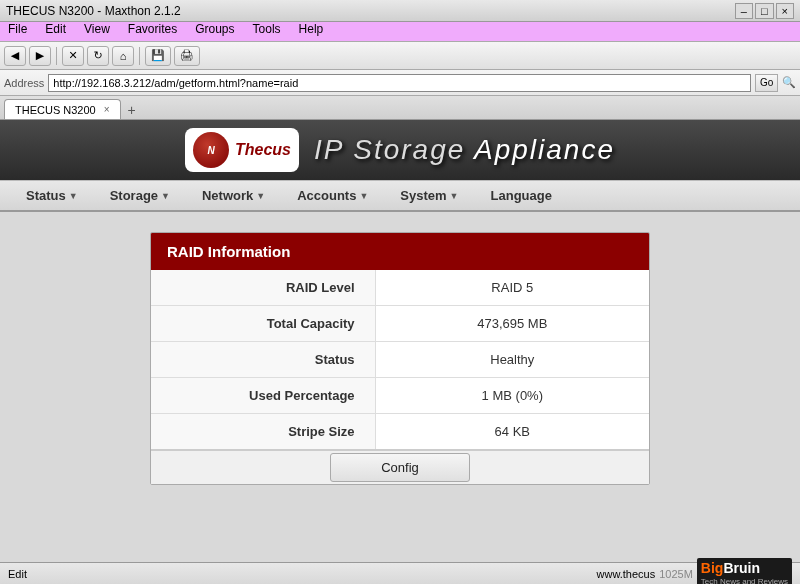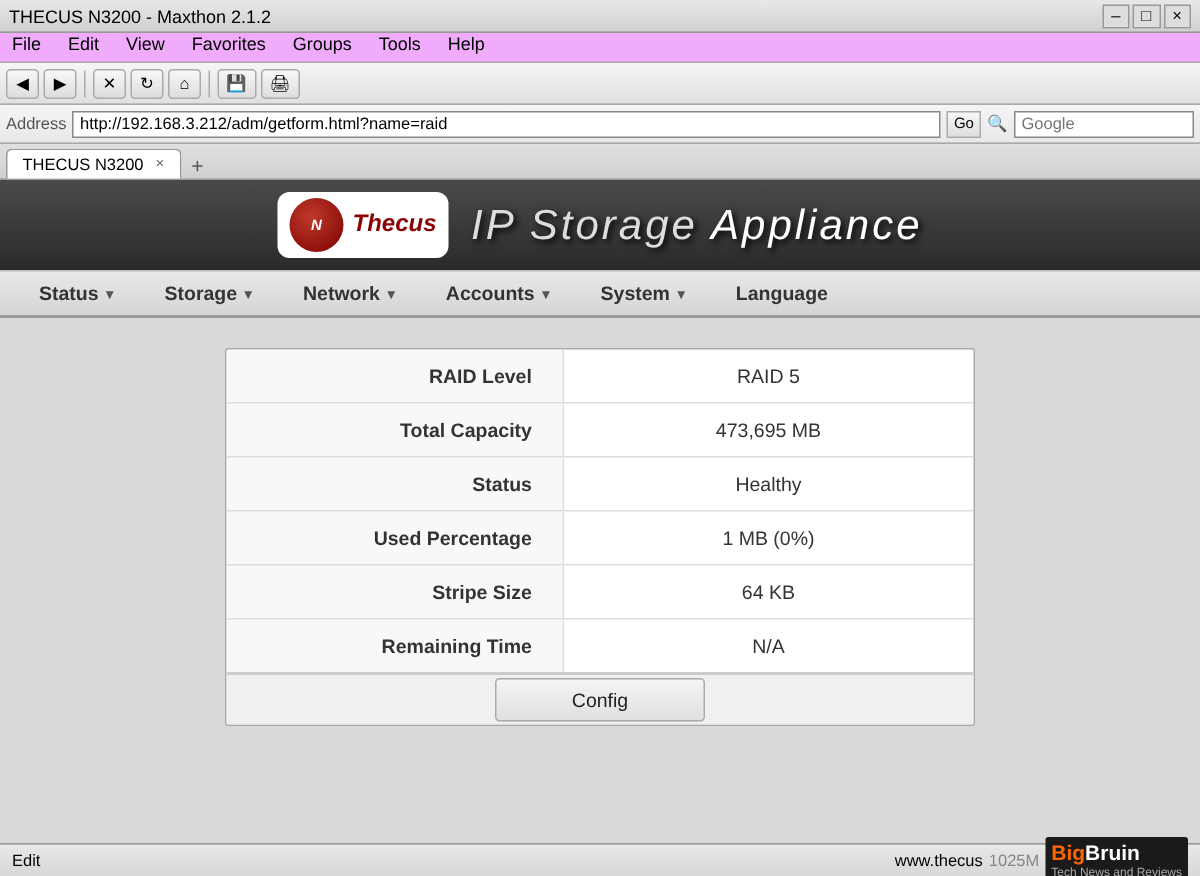--- a/index.html
+++ b/index.html
@@ -323,21 +323,20 @@
   <div class="toolbar-separator"></div>
   <button class="toolbar-nav-btn">💾</button>
   <button class="toolbar-nav-btn">🖨</button>
 </div>
 
 <div class="browser-addressbar">
   <span style="font-size:11px;color:#555;">Address</span>
   <input class="address-input" type="text" value="http://192.168.3.212/adm/getform.html?name=raid" style="">
   <button style="height:18px;font-size:10px;padding:0 4px;background:linear-gradient(to bottom,#f8f8f8,#ddd);border:1px solid #aaa;cursor:pointer;">Go</button>
   <span style="font-size:11px;color:#555;">🔍</span>
-  <input class="search-input" type="text" placeholder="Google" style="">
 </div>
 
 <div class="tabs-bar">
   <div class="tab active">
     <span>THECUS N3200</span>
     <span class="tab-close">×</span>
   </div>
   <div class="new-tab-btn">+</div>
 </div>
 
@@ -380,20 +379,21 @@
       <span>System</span>
       <span class="nav-arrow">▼</span>
     </div>
     <div class="nav-item">
       <span>Language</span>
     </div>
   </div>
 
   <div class="main-area">
     <div class="raid-table-container">
+      <div class="raid-table-header">RAID Information</div>
       <table class="raid-table">
         <tbody id="raid-tbody">
         <tr>
       <td>RAID Level</td>
       <td>RAID 5</td>
     </tr>
             <tr>
       <td>Total Capacity</td>
       <td>473,695 MB</td>
     </tr>
@@ -402,24 +402,20 @@
       <td>Healthy</td>
     </tr>
             <tr>
       <td>Used Percentage</td>
       <td>1 MB (0%)</td>
     </tr>
             <tr>
       <td>Stripe Size</td>
       <td>64 KB</td>
     </tr>
-            <tr>
-      <td>Remaining Time</td>
-      <td>N/A</td>
-    </tr>
           </tbody>
       </table>
       <div class="raid-config-row">
         <button class="config-btn">Config</button>
       </div>
     </div>
   </div>
 
 </div>
 

